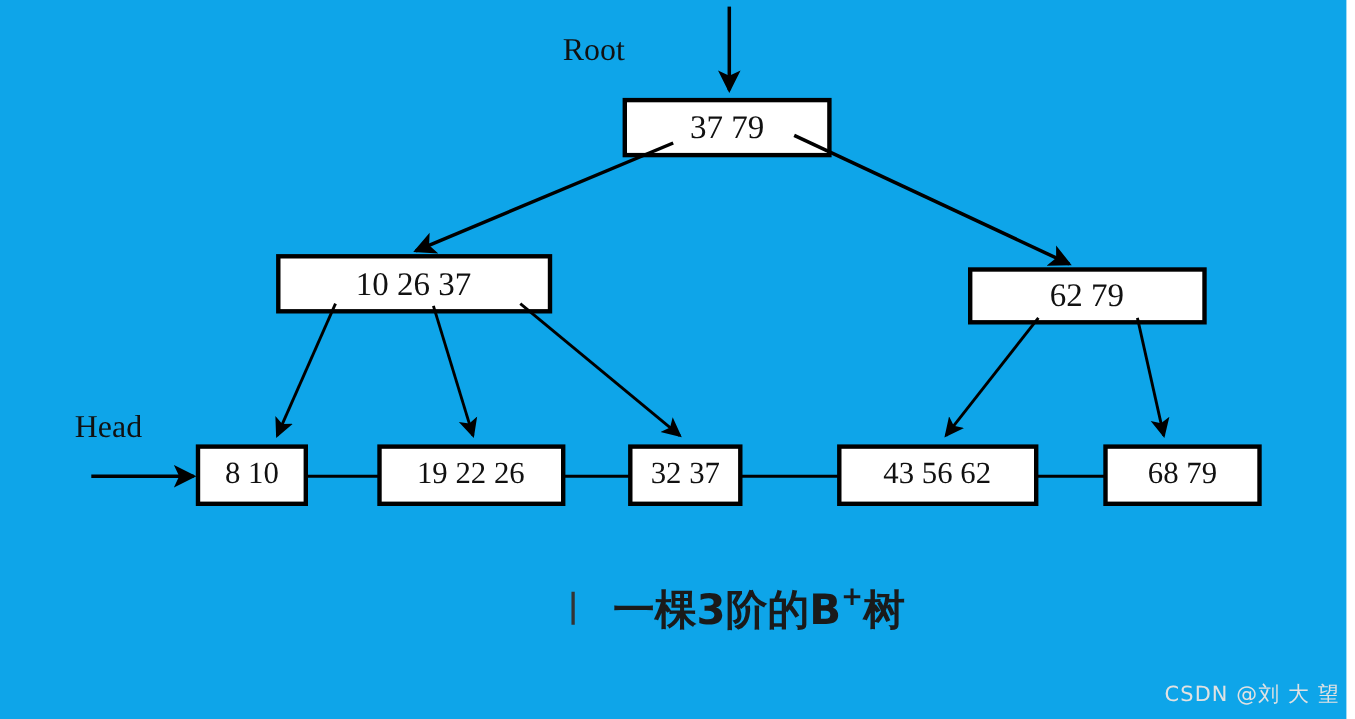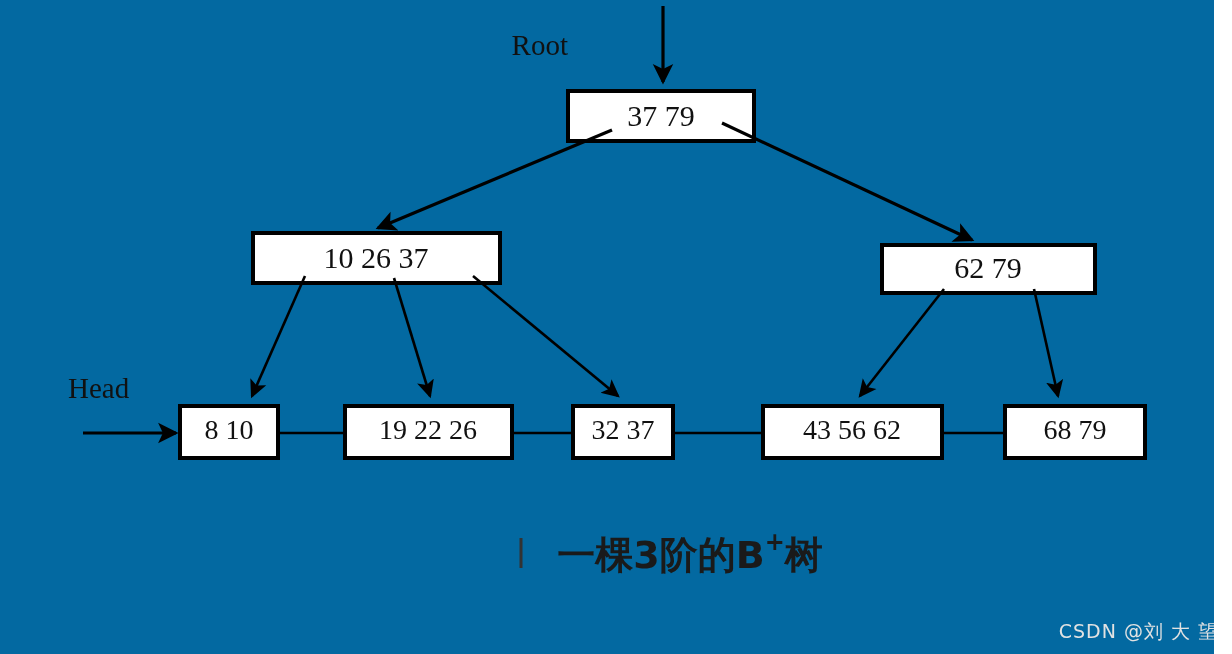--- a/index.html
+++ b/index.html
@@ -4,23 +4,24 @@
 <style>
   html, body {
     margin: 0;
     padding: 0;
     background: #ffffff;
   }
   #canvas {
     position: relative;
     width: 1214px;
     height: 654px;
-    background: #0369a1;
+    background: #0ea5e9;
     overflow: hidden;
     font-family: "Liberation Serif", "DejaVu Serif", serif;
+    padding-left: 10px;
   }
   svg#diagram {
     position: absolute;
     left: 0;
     top: 0;
     width: 1232px;
     height: 654px;
   }
   .node-box {
     fill: #ffffff;

